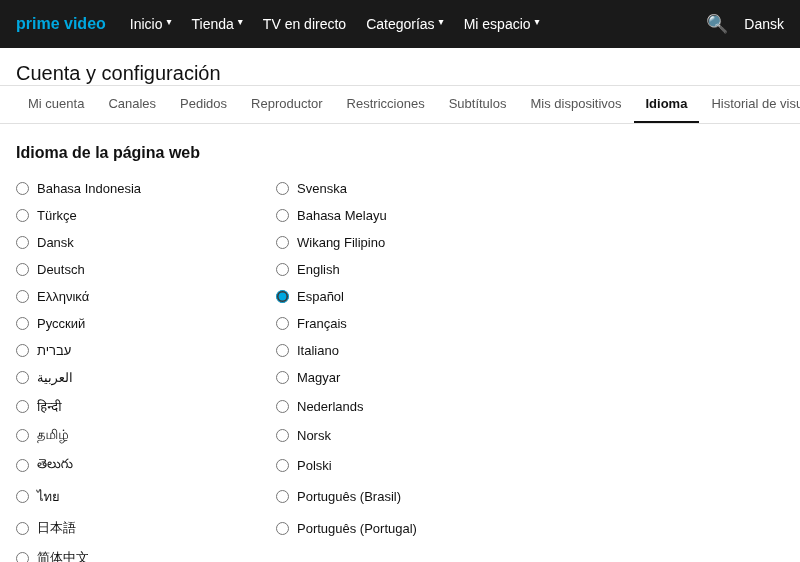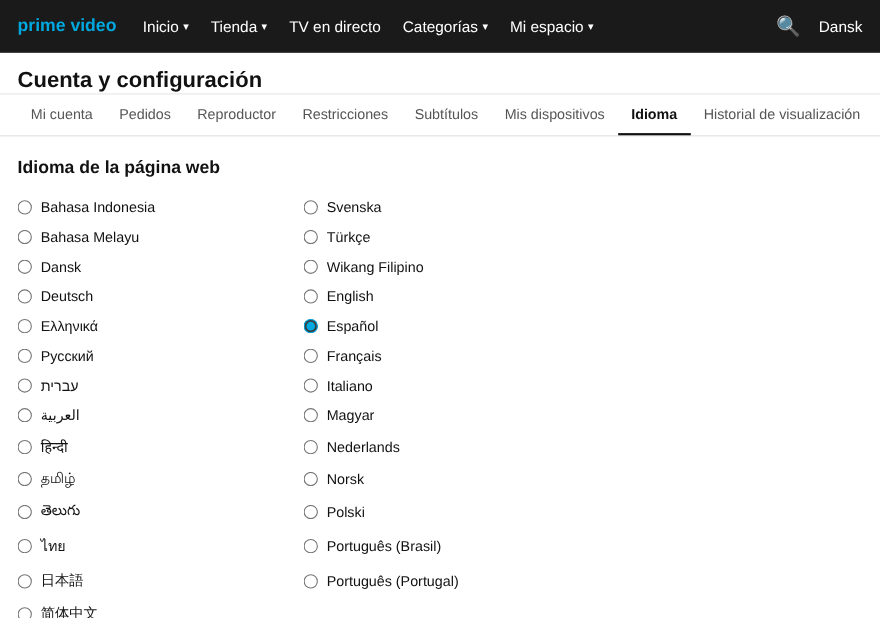--- a/index.html
+++ b/index.html
@@ -25,38 +25,37 @@
     .nav-links {
       display: flex;
       gap: 20px;
       flex: 1;
     }
     .nav-link {
       color: #fff;
       font-size: 14px;
       cursor: pointer;
       display: flex;
-      align-items: center;
       gap: 4px;
       white-space: nowrap;
     }
     .nav-link .chevron { font-size: 10px; }
     .nav-right {
       display: flex;
       align-items: center;
       gap: 16px;
     }
     .nav-search-icon { color: #fff; cursor: pointer; font-size: 18px; }
     .nav-user { color: #fff; font-size: 14px; cursor: pointer; }
 
     
     .page-header {
       padding: 14px 16px 0 16px;
       font-size: 20px;
-      font-weight: bold;
+      font-weight: normal;
       color: #111;
       border-bottom: 1px solid #e0e0e0;
     }
 
     
     .tabs {
       display: flex;
       padding: 0 16px;
       border-bottom: 1px solid #e0e0e0;
       background: #fff;
@@ -133,20 +132,21 @@
   </div>
 </nav>
 
 <div class="page-header">
   <span>Cuenta y configuración</span>
 </div>
 
 <div class="tabs">
 
 <div class="tab">Mi cuenta</div>
+    <div class="tab">Canales</div>
     <div class="tab">Pedidos</div>
     <div class="tab">Reproductor</div>
     <div class="tab">Restricciones</div>
     <div class="tab">Subtítulos</div>
     <div class="tab">Mis dispositivos</div>
     <div class="tab active">Idioma</div>
     <div class="tab">Historial de visualización</div>
   </div>
 
 <div class="main-content">
@@ -155,28 +155,28 @@
 
   <div class="language-option">
         <input type="radio" name="language" value="bahasa-indonesia" style="">
         <span class="language-label">Bahasa Indonesia</span>
       </div>
       <div class="language-option">
         <input type="radio" name="language" value="svenska" style="">
         <span class="language-label">Svenska</span>
       </div>
       <div class="language-option">
+        <input type="radio" name="language" value="turkce" style="">
+        <span class="language-label">Türkçe</span>
+      </div>
+      <div class="language-option">
         <input type="radio" name="language" value="bahasa-melayu" style="">
         <span class="language-label">Bahasa Melayu</span>
       </div>
       <div class="language-option">
-        <input type="radio" name="language" value="turkce" style="">
-        <span class="language-label">Türkçe</span>
-      </div>
-      <div class="language-option">
         <input type="radio" name="language" value="dansk" style="">
         <span class="language-label">Dansk</span>
       </div>
       <div class="language-option">
         <input type="radio" name="language" value="wikang-filipino" style="">
         <span class="language-label">Wikang Filipino</span>
       </div>
       <div class="language-option">
         <input type="radio" name="language" value="deutsch" style="">
         <span class="language-label">Deutsch</span>

